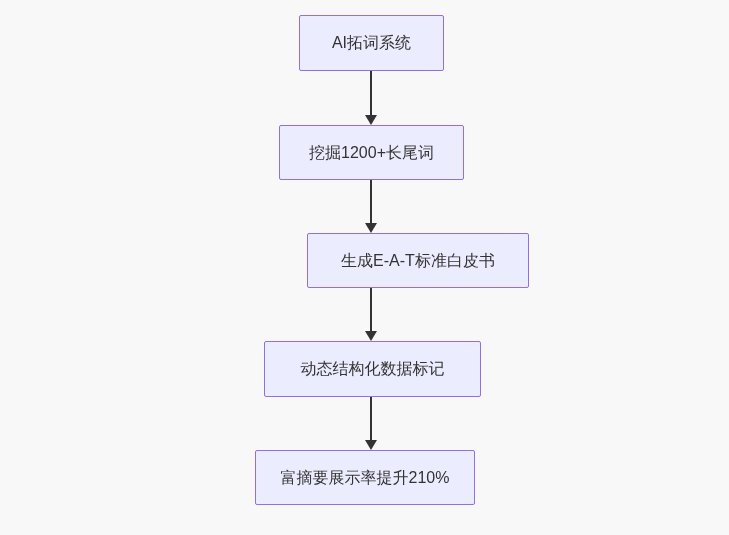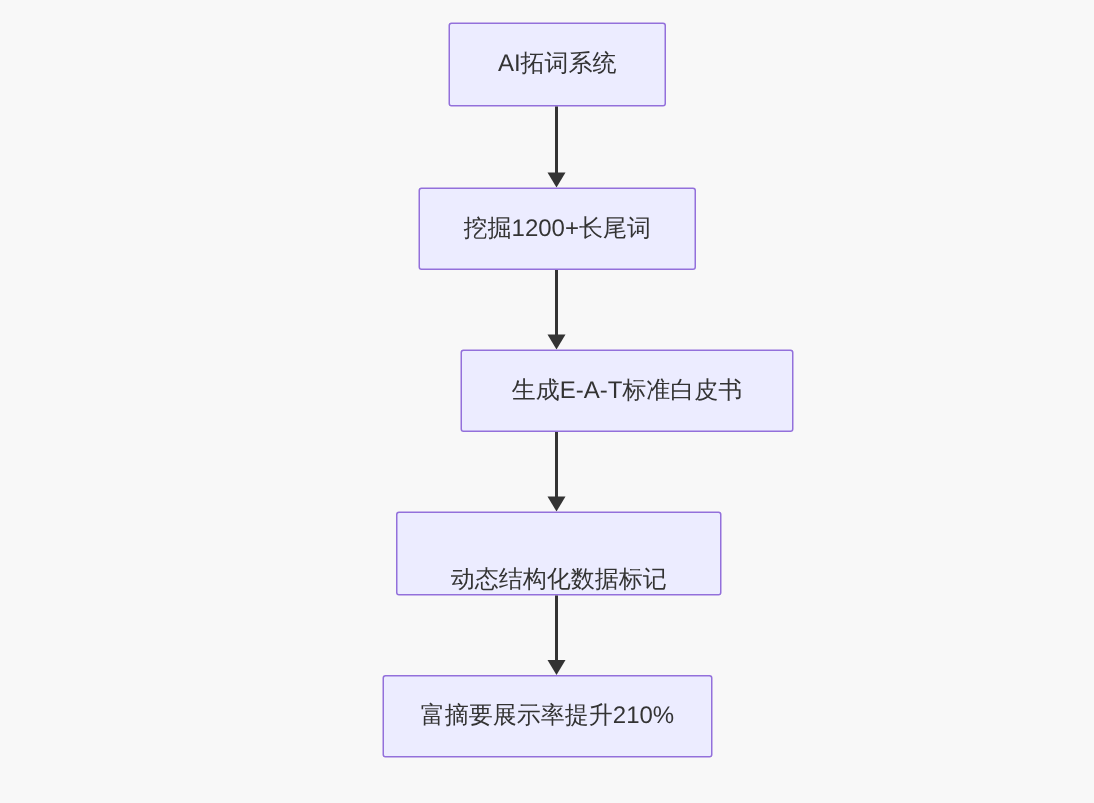--- a/index.html
+++ b/index.html
@@ -83,21 +83,21 @@
 
   <div class="node" style="left:261px; top:233px; width:222px; height:55px;margin-left:46px;">
     <span>生成E-A-T标准白皮书</span>
   </div>
 
   <div class="connector" style="top:288px; height:53px;">
     <div class="stem"></div>
     <div class="head"></div>
   </div>
 
-  <div class="node" style="left:264px; top:341px; width:217px; height:56px;align-items:flex-end;">
+  <div class="node" style="left:264px; top:341px; width:217px; height:56px;">
     <span>动态结构化数据标记</span>
   </div>
 
   <div class="connector" style="top:397px; height:53px;">
     <div class="stem"></div>
     <div class="head"></div>
   </div>
 
   <div class="node" style="left:255px; top:450px; width:220px; height:55px;">
     <span>富摘要展示率提升210%</span>

